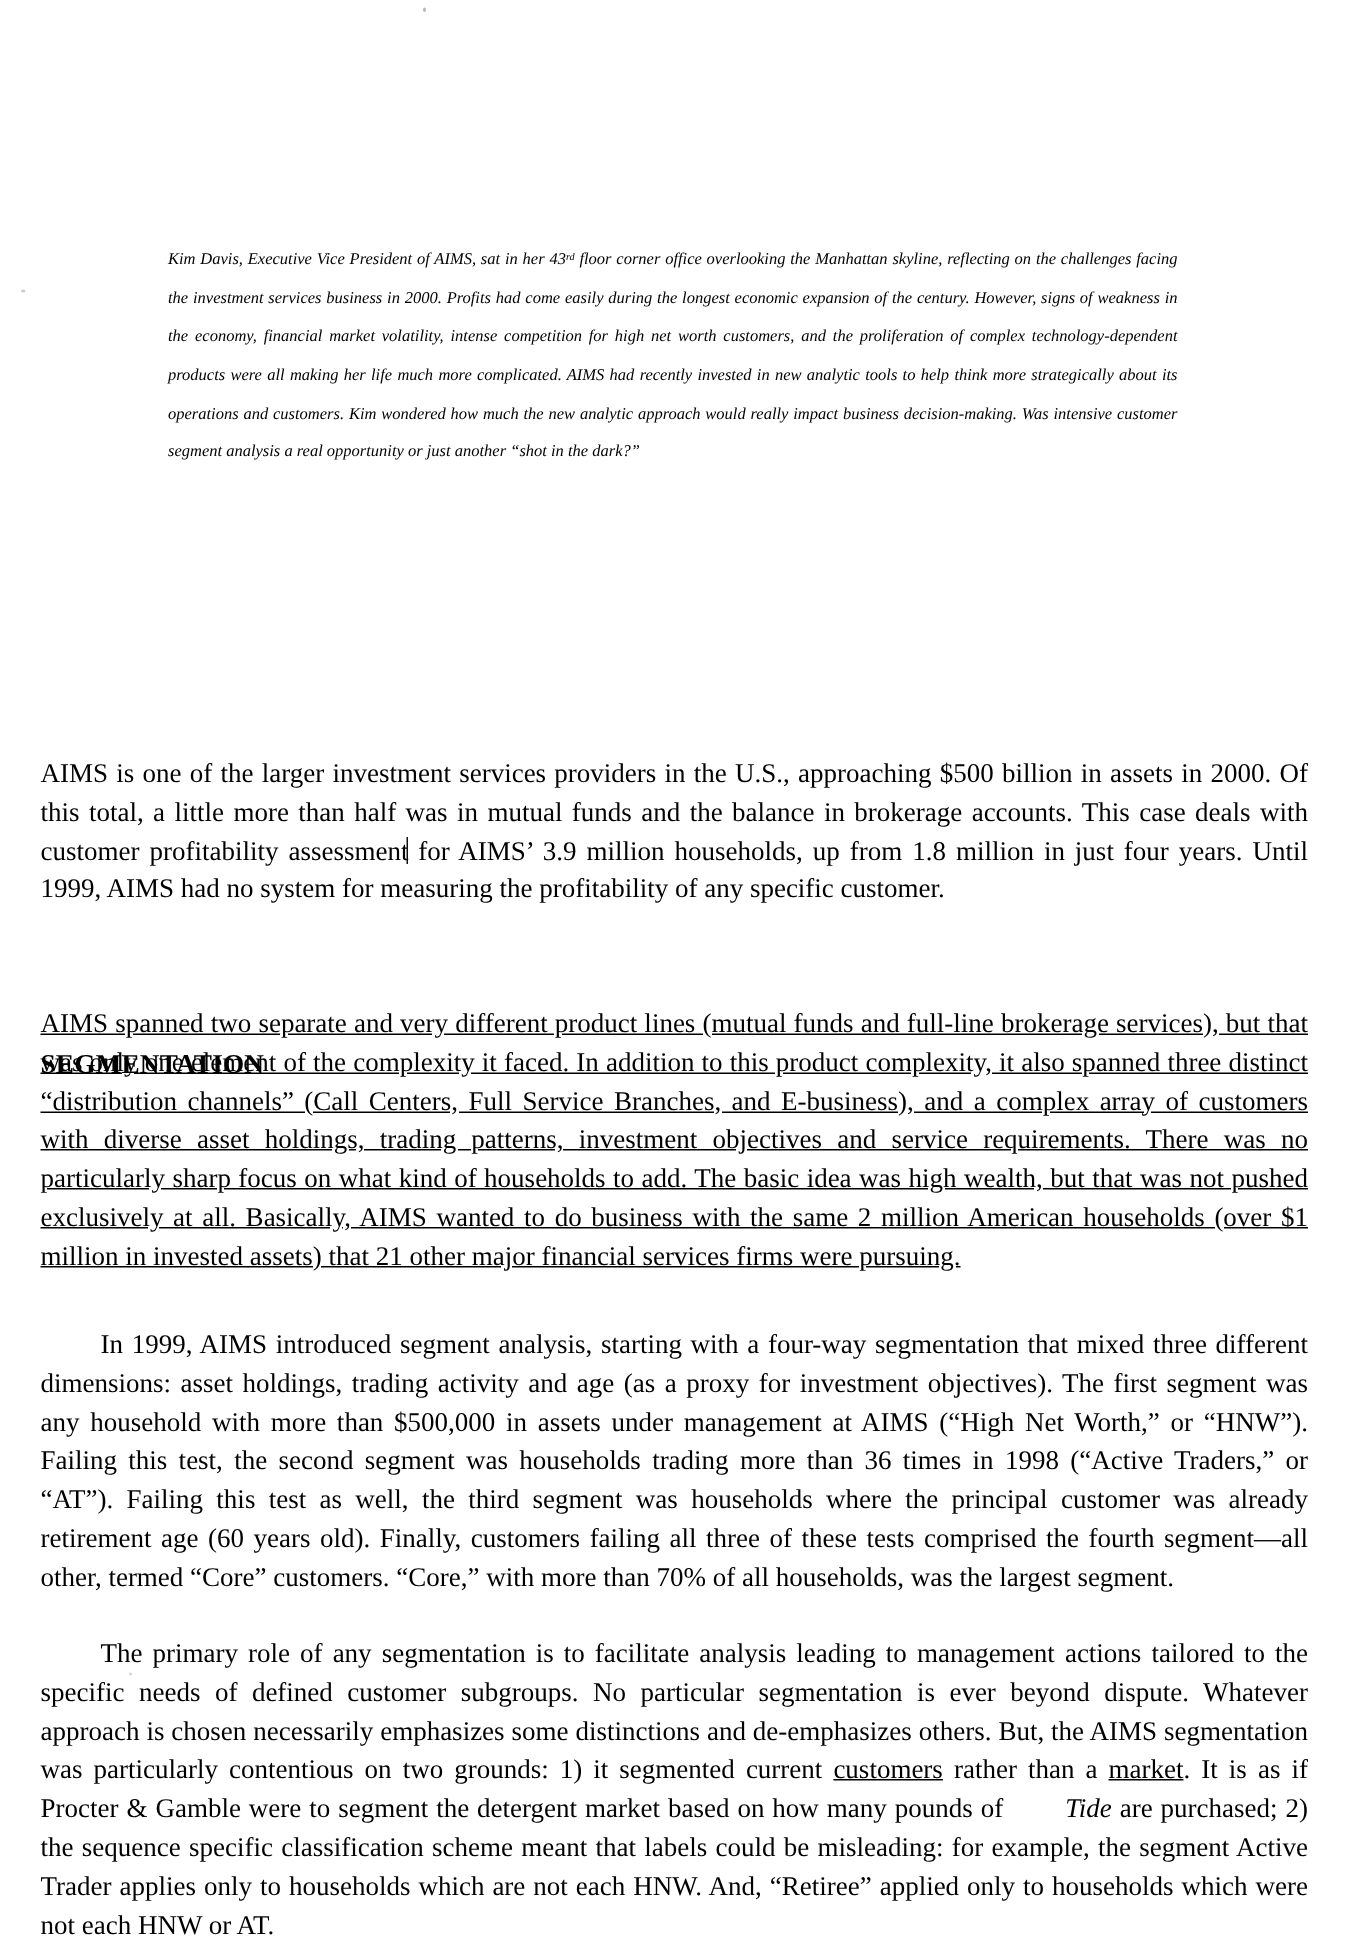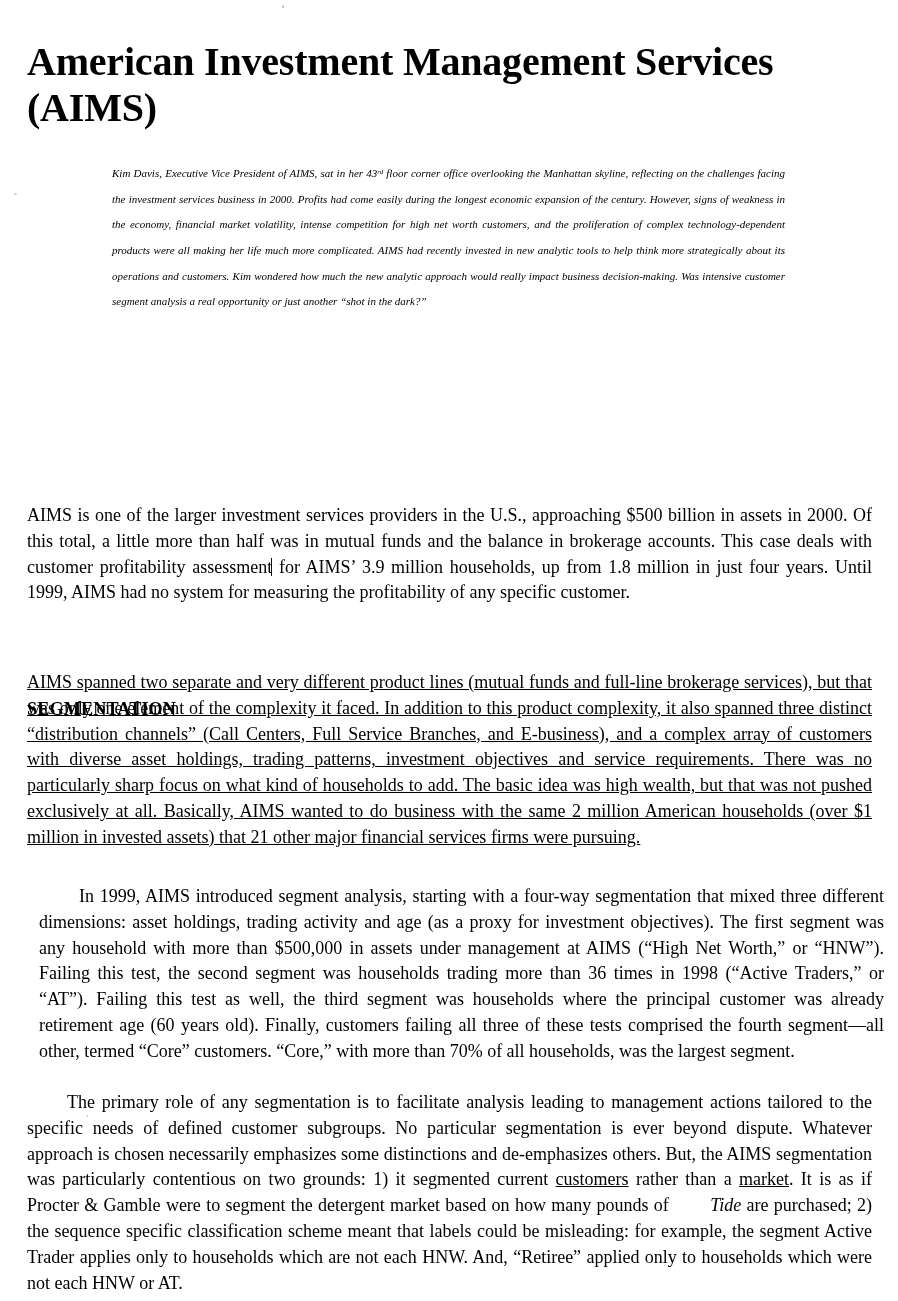--- a/index.html
+++ b/index.html
@@ -60,21 +60,21 @@
     position: absolute;
     left: 27px;
     width: 845px;
     font-size: 18px;
     line-height: 25.8px;
     text-align: justify;
     text-justify: inter-word;
   }
   .p-intro  { top: 485px; }
   .p-seg-1  { top: 652px; text-decoration: underline; }
-  .p-seg-2  { top: 866px; margin-left: 12px; }
+  .p-seg-2  { top: 866px; }
   .p-seg-3  { top: 1072px; }
 
   .section-heading {
     position: absolute;
     left: 27px;
     top: 682px;
     font-size: 18.2px;
     line-height: 24px;
     font-weight: bold;
     letter-spacing: 0.1px;
@@ -106,21 +106,20 @@
 </style>
 </head>
 <body>
 
 <div class="page">
 
   <div class="speck speck-a"></div>
   <div class="speck speck-b"></div>
   <div class="speck speck-c"></div>
 
-  <h1 class="doc-title">American Investment Management Services (AIMS)</h1>
 
   <div class="epigraph">
     <span>Kim Davis, Executive Vice President of AIMS, sat in her 43</span><sup>rd</sup><span> floor corner office overlooking the Manhattan skyline, reflecting on the challenges facing the investment services business in 2000. Profits had come easily during the longest economic expansion of the century. However, signs of weakness in the economy, financial market volatility, intense competition for high net worth customers, and the proliferation of complex technology-dependent products were all making her life much more complicated. AIMS had recently invested in new analytic tools to help think more strategically about its operations and customers. Kim wondered how much the new analytic approach would really impact business decision-making. Was intensive customer segment analysis a real opportunity or just another “shot in the dark?”</span>
   </div>
 
   <p class="body-block p-intro">
     <span>AIMS is one of the larger investment services providers in the U.S., approaching $500 billion in assets in 2000. Of this total, a little more than half was in mutual funds and the balance in brokerage accounts. This case deals with customer profitability assessment</span><span class="caret"></span><span> for AIMS’ 3.9 million households, up from 1.8 million in just four years. Until 1999, AIMS had no system for measuring the profitability of any specific customer.</span>
   </p>
 
   <h2 class="section-heading">SEGMENTATION</h2>

